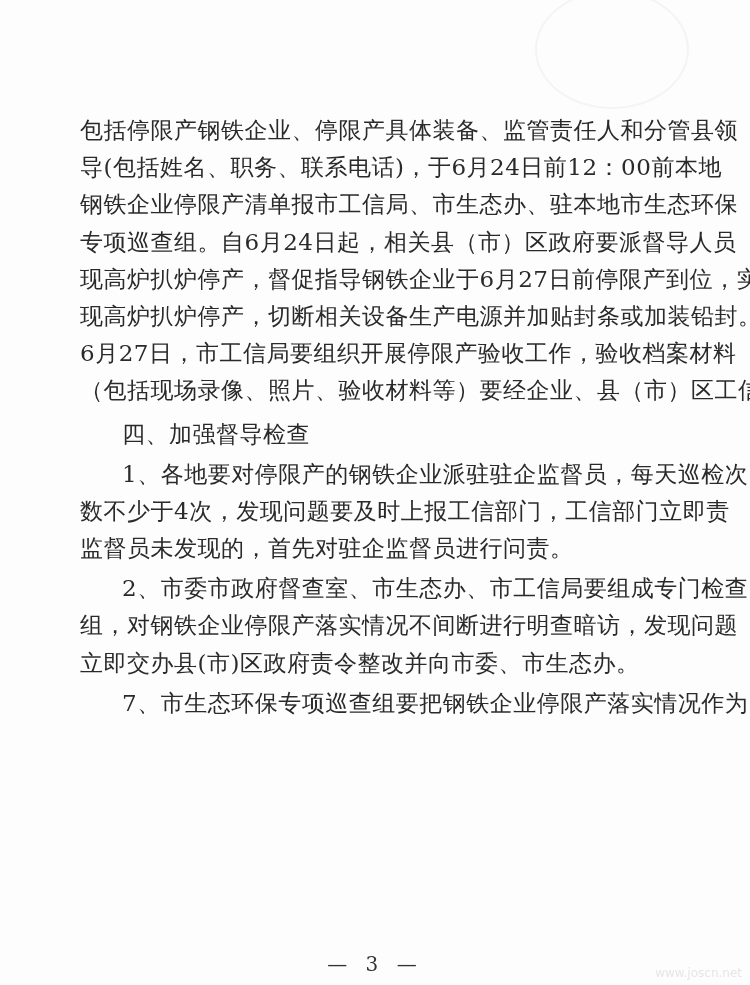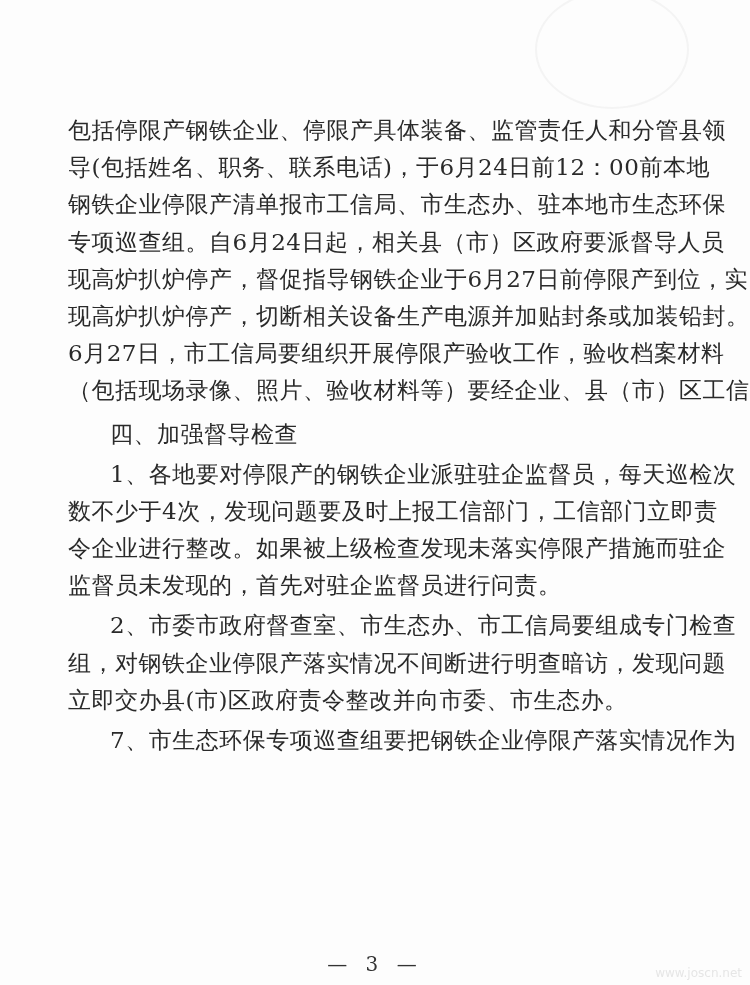--- a/index.html
+++ b/index.html
@@ -4,21 +4,21 @@
 <style>
   html, body { margin: 0; padding: 0; }
   body {
     width: 750px; height: 985px; background: #fdfdfd; position: relative; overflow: hidden;
     font-family: "DejaVu Serif", "Liberation Serif", serif; color: #2a2a2a;
   }
   .stamp {
     position: absolute; left: 535px; top: -10px; width: 150px; height: 115px;
     border: 2px solid #f1f1f1; border-radius: 50%; opacity: 0.8;
   }
-  .page { position: absolute; left: 68px; top: 112px; width: 578px; }
+  .page { position: absolute; left: 80px; top: 112px; width: 578px; }
   .line {
     height: 37.2px; line-height: 37.2px; font-size: 23px; white-space: nowrap;
     text-align: justify; text-align-last: justify; letter-spacing: 0.5px;
   }
   .line.last { text-align-last: left; }
   .indent { padding-left: 42px; }
   .heading { font-family: Liberation Serif, serif; font-size: 23px; text-align-last: left; }
   .gap { height: 3px; }
   .page-number {
     position: absolute; left: 0; width: 750px; top: 952px; text-align: center;
@@ -45,21 +45,20 @@
     <div class="line">6月27日，市工信局要组织开展停限产验收工作，验收档案材料</div>
     <div class="line">（包括现场录像、照片、验收材料等）要经企业、县（市）区工信</div>
   </div>
   <div class="gap"></div>
   <div class="gap"></div>
   <div class="line indent heading">四、加强督导检查</div>
   <div class="gap"></div>
   <div>
     <div class="line indent">1、各地要对停限产的钢铁企业派驻驻企监督员，每天巡检次</div>
     <div class="line">数不少于4次，发现问题要及时上报工信部门，工信部门立即责</div>
-    <div class="line">令企业进行整改。如果被上级检查发现未落实停限产措施而驻企</div>
     <div class="line last">监督员未发现的，首先对驻企监督员进行问责。</div>
   </div>
   <div class="gap"></div>
   <div>
     <div class="line indent">2、市委市政府督查室、市生态办、市工信局要组成专门检查</div>
     <div class="line">组，对钢铁企业停限产落实情况不间断进行明查暗访，发现问题</div>
     <div class="line last">立即交办县(市)区政府责令整改并向市委、市生态办。</div>
   </div>
   <div class="gap"></div>
   <div>

